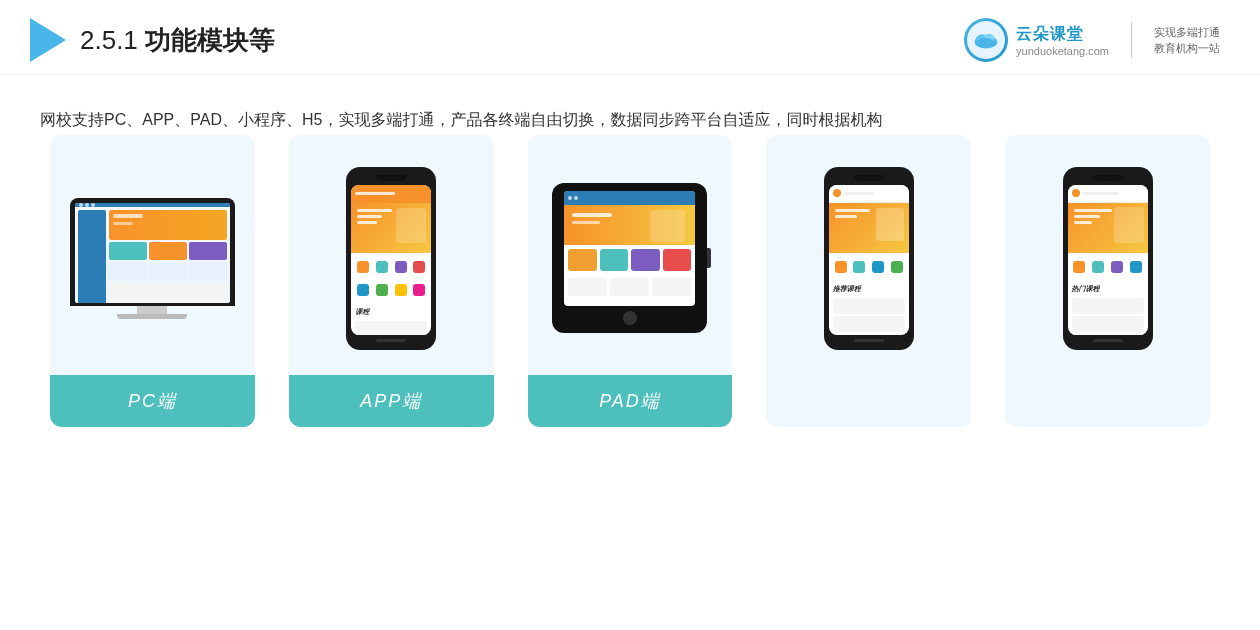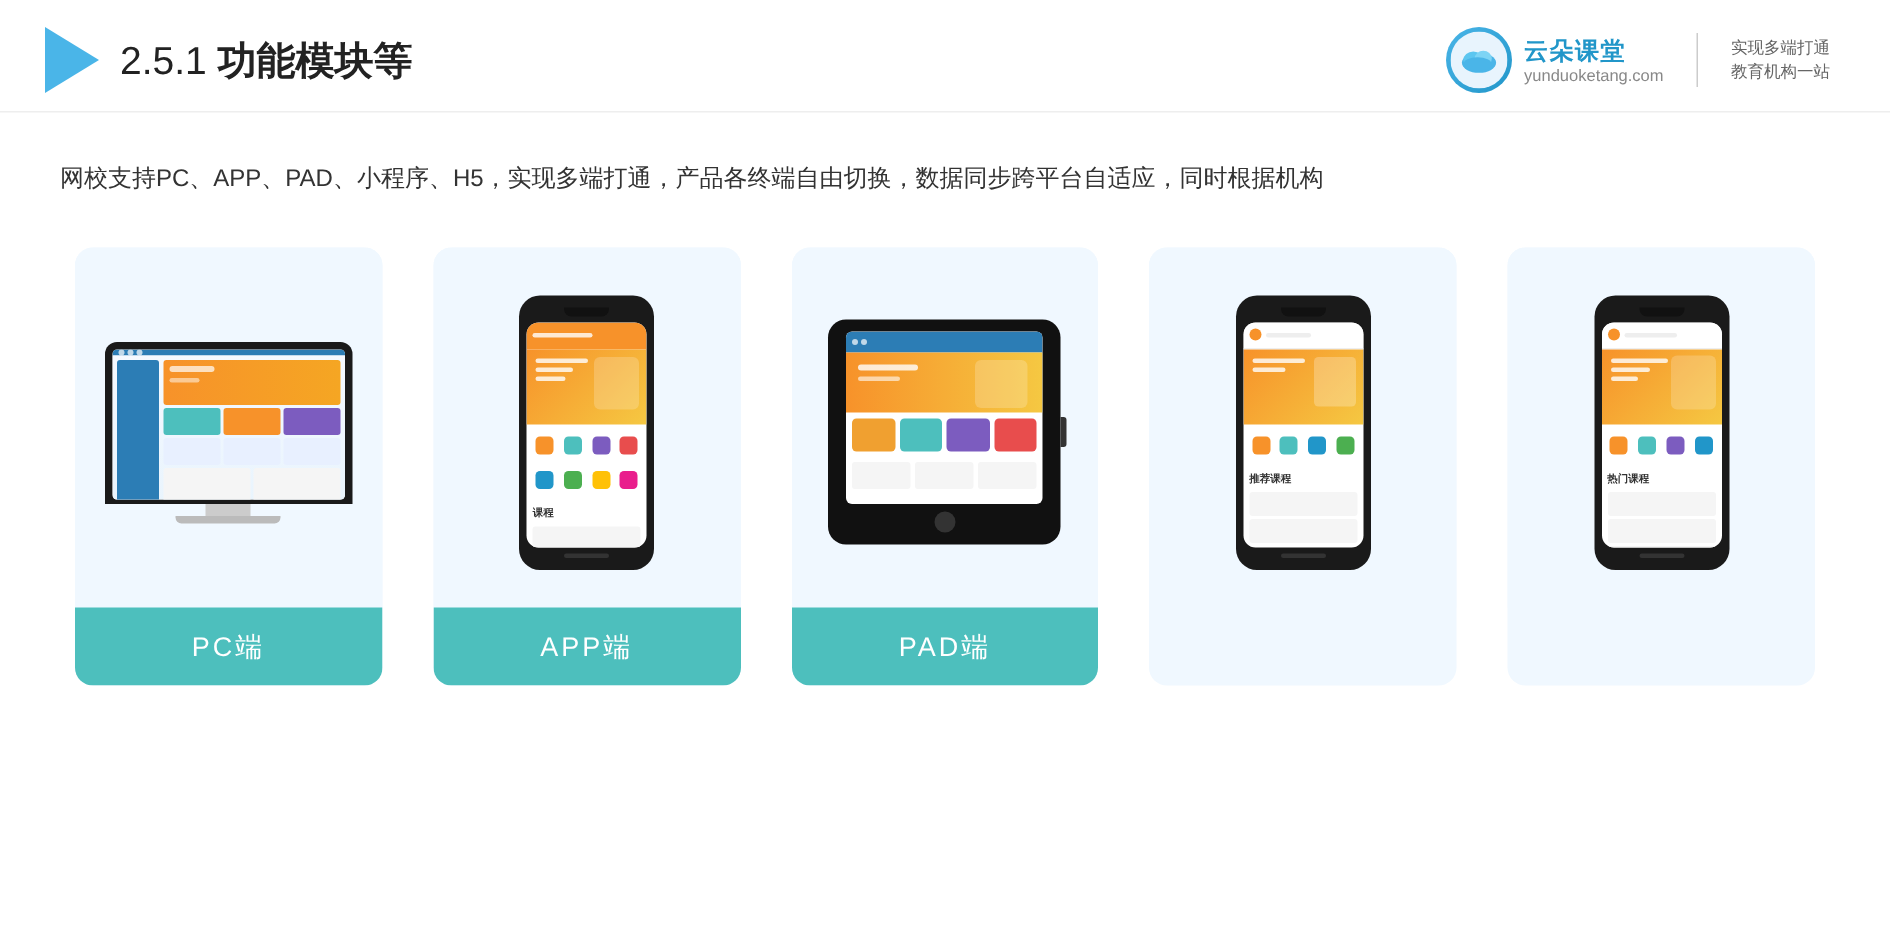--- a/index.html
+++ b/index.html
@@ -118,29 +118,29 @@
 
     
     .content {
       padding: 30px 40px 20px 40px;
     }
 
     .description {
       font-size: 16px;
       color: #333;
       line-height: 1.9;
-      margin-bottom: 30px;
     }
 
     
     .cards-row {
       display: flex;
       gap: 34px;
       justify-content: flex-start;
       padding: 0 10px;
+      font-style: italic;
     }
 
     .card {
       background: #f0f8ff;
       border-radius: 12px;
       flex: 1;
       max-width: 210px;
       overflow: hidden;
       display: flex;
       flex-direction: column;

